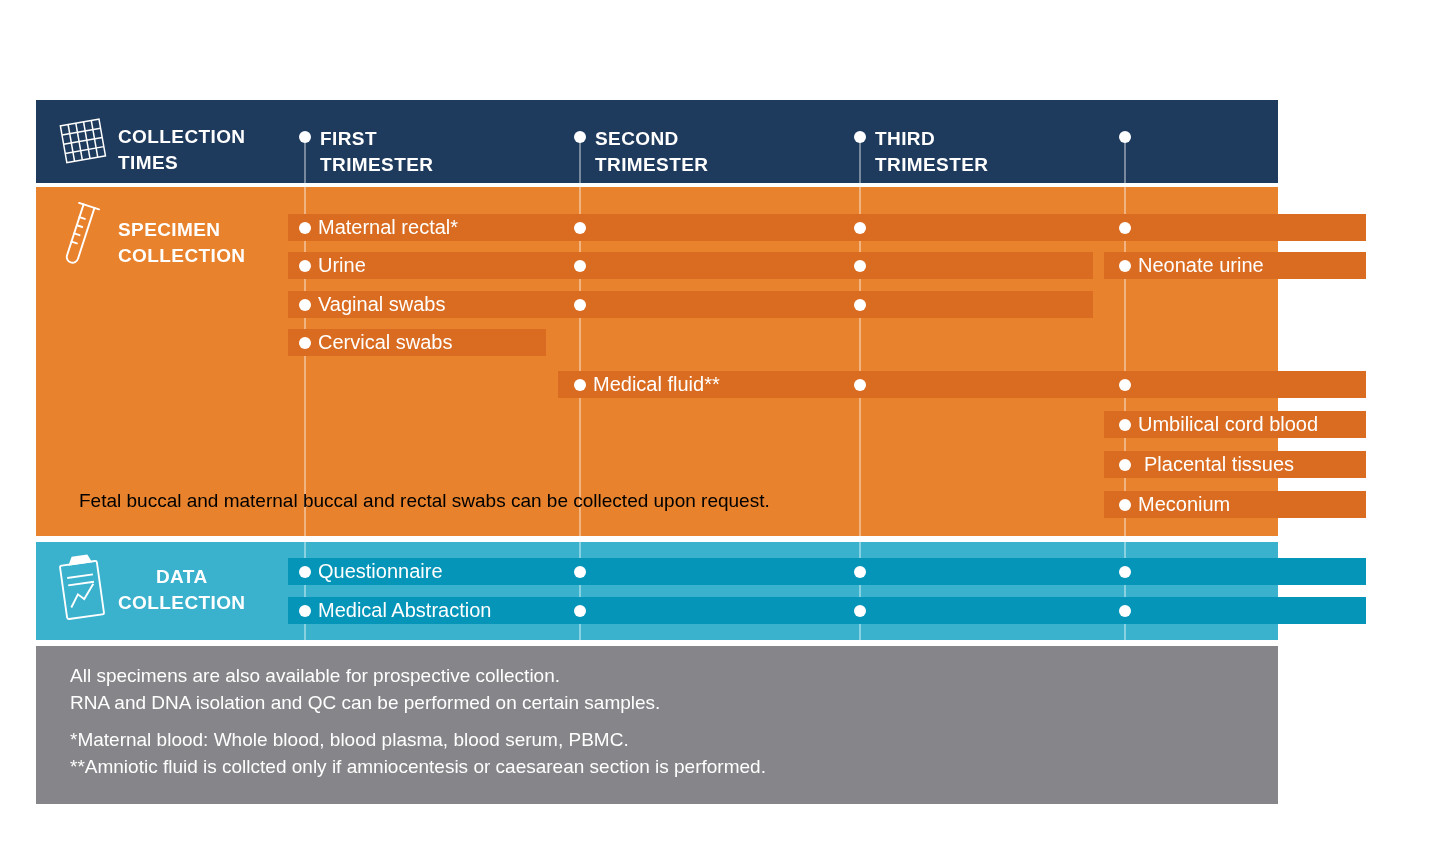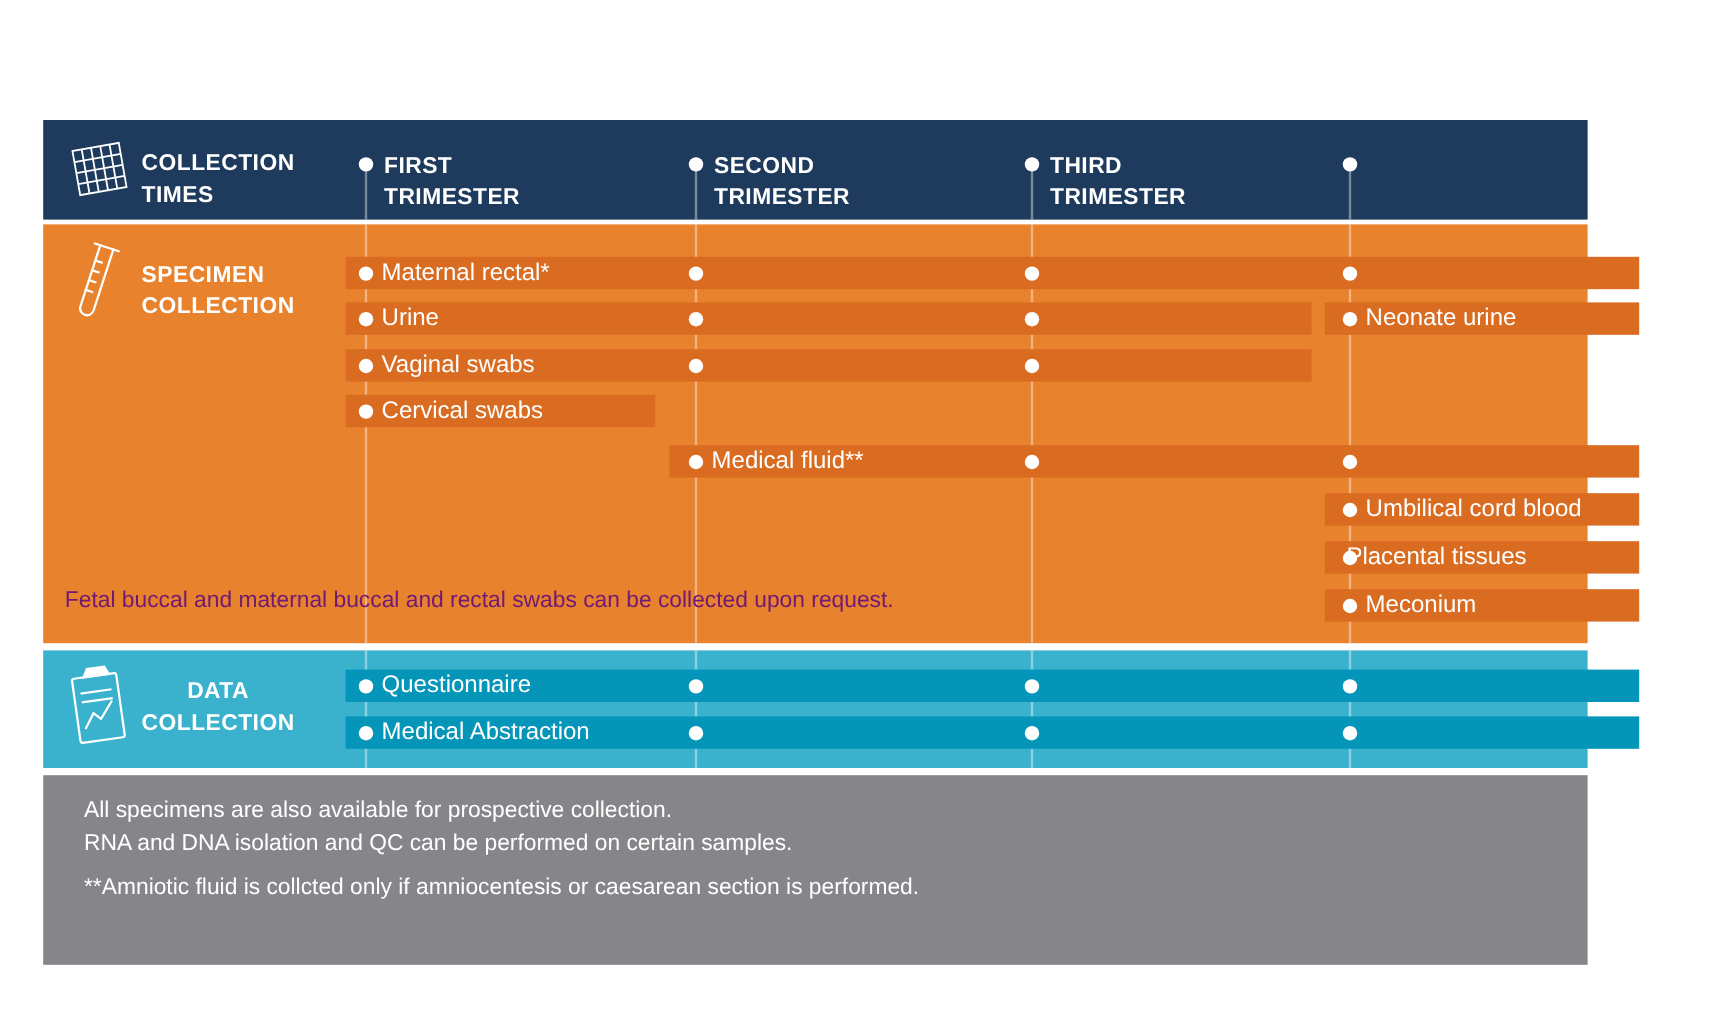--- a/index.html
+++ b/index.html
@@ -5,21 +5,21 @@
   html,body { margin:0; padding:0; background:#fff; }
   .canvas {
     position:relative; width:1429px; height:844px; background:#fff;
     font-family:"Liberation Sans", sans-serif; overflow:hidden;
   }
   .title {
     position:absolute; top:34px; left:0; width:100%;
     text-align:center; font-size:34px; font-weight:bold;
     color:var(--title-text,#77787B); letter-spacing:0.5px;
   }
-  .section { position:absolute; left:36px; width:1242px;padding-left:45px; }
+  .section { position:absolute; left:36px; width:1242px; }
   .header-bar  { top:100px; height:83px;  background:var(--header-bg,#1E3A5C); }
   .specimen    { top:187px; height:349px; background:var(--specimen-bg,#E8822C); }
   .data-sec    { top:542px; height:98px;  background:var(--data-bg,#3AB2CD);text-align:center; }
   .footer      { top:646px; height:158px; background:var(--footer-bg,#868589); }
 
   .vline { position:absolute; width:2px; background:var(--column-line,rgba(255,255,255,0.4)); z-index:1; }
   .dot {
     position:absolute; width:12px; height:12px; border-radius:50%;
     background:#fff; transform:translate(-50%,-50%); z-index:4;
   }
@@ -28,21 +28,21 @@
   .icon-box { position:absolute; z-index:3; }
 
   .bar { position:absolute; height:27px; z-index:2; }
   .bar-spec { background:var(--specimen-bar,#D96C21); }
   .bar-data { background:var(--data-bar,#0495B8); }
   .bar-label {
     position:absolute; top:0; color:#fff; font-size:20px; line-height:27px;
     white-space:nowrap; z-index:5;
   }
   .note {
-    position:absolute; left:18px; top:300px; color:#701a75; font-size:19px; line-height:27px; z-index:3;
+    position:absolute; left:43px; top:300px; color:#000000; font-size:19px; line-height:27px; z-index:3;
   }
   .footer-text { position:absolute; left:34px; top:16px; color:#fff; font-size:19px; line-height:27px; }
   .footer-line { white-space:nowrap; }
   .footer-gap { height:10px; }
 </style>
 </head>
 <body>
 
 <div class="canvas">
 
@@ -142,21 +142,21 @@
         <div class="dot" style="left: 302px; top: 50%;"></div>
         <div class="dot" style="left: 567px; top: 50%;"></div>
         <div class="bar-label" style="left: 35px;">Medical fluid**</div>
       </div>
       <div class="bar bar-spec" style="left: 1068px; top: 224px; width: 262px;">
         <div class="dot" style="left: 21px; top: 50%;"></div>
         <div class="bar-label" style="left: 34px;">Umbilical cord blood</div>
       </div>
       <div class="bar bar-spec" style="left: 1068px; top: 264px; width: 262px;">
         <div class="dot" style="left: 21px; top: 50%;"></div>
-        <div class="bar-label" style="left: 18px;">Placental tissues</div>
+        <div class="bar-label" style="left: 40px;">Placental tissues</div>
       </div>
       <div class="bar bar-spec" style="left: 1068px; top: 304px; width: 262px;">
         <div class="dot" style="left: 21px; top: 50%;"></div>
         <div class="bar-label" style="left: 34px;">Meconium</div>
       </div>
     </div>
 
   <div class="section data-sec">
     <div class="icon-box" style="left:16px; top:8px;">
       <svg viewBox="0 0 64 86" width="60" height="80">
@@ -191,17 +191,18 @@
         <div class="dot" style="left: 837px; top: 50%;"></div>
         <div class="bar-label" style="left: 30px;">Medical Abstraction</div>
       </div>
     </div>
 
   <div class="section footer">
     <div class="footer-text">
       <div class="footer-line">All specimens are also available for prospective collection.</div>
       <div class="footer-line">RNA and DNA isolation and QC can be performed on certain samples.</div>
       <div class="footer-gap"></div>
+      <div class="footer-line">*Maternal blood: Whole blood, blood plasma, blood serum, PBMC.</div>
       <div class="footer-line">**Amniotic fluid is collcted only if amniocentesis or caesarean section is performed.</div>
     </div>
   </div>
 
 </div>
 
 </body></html>

